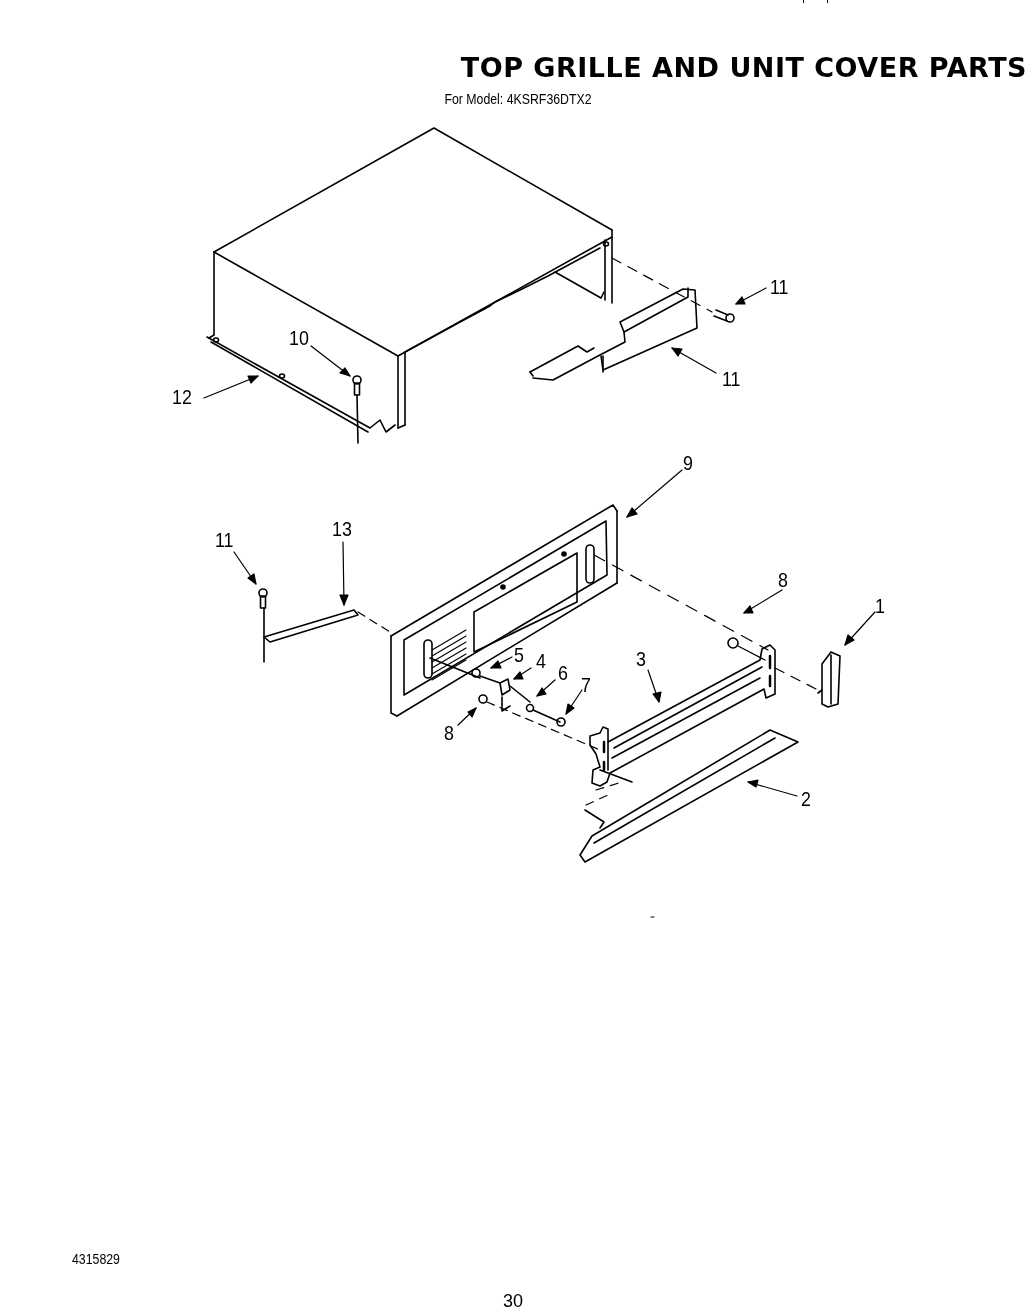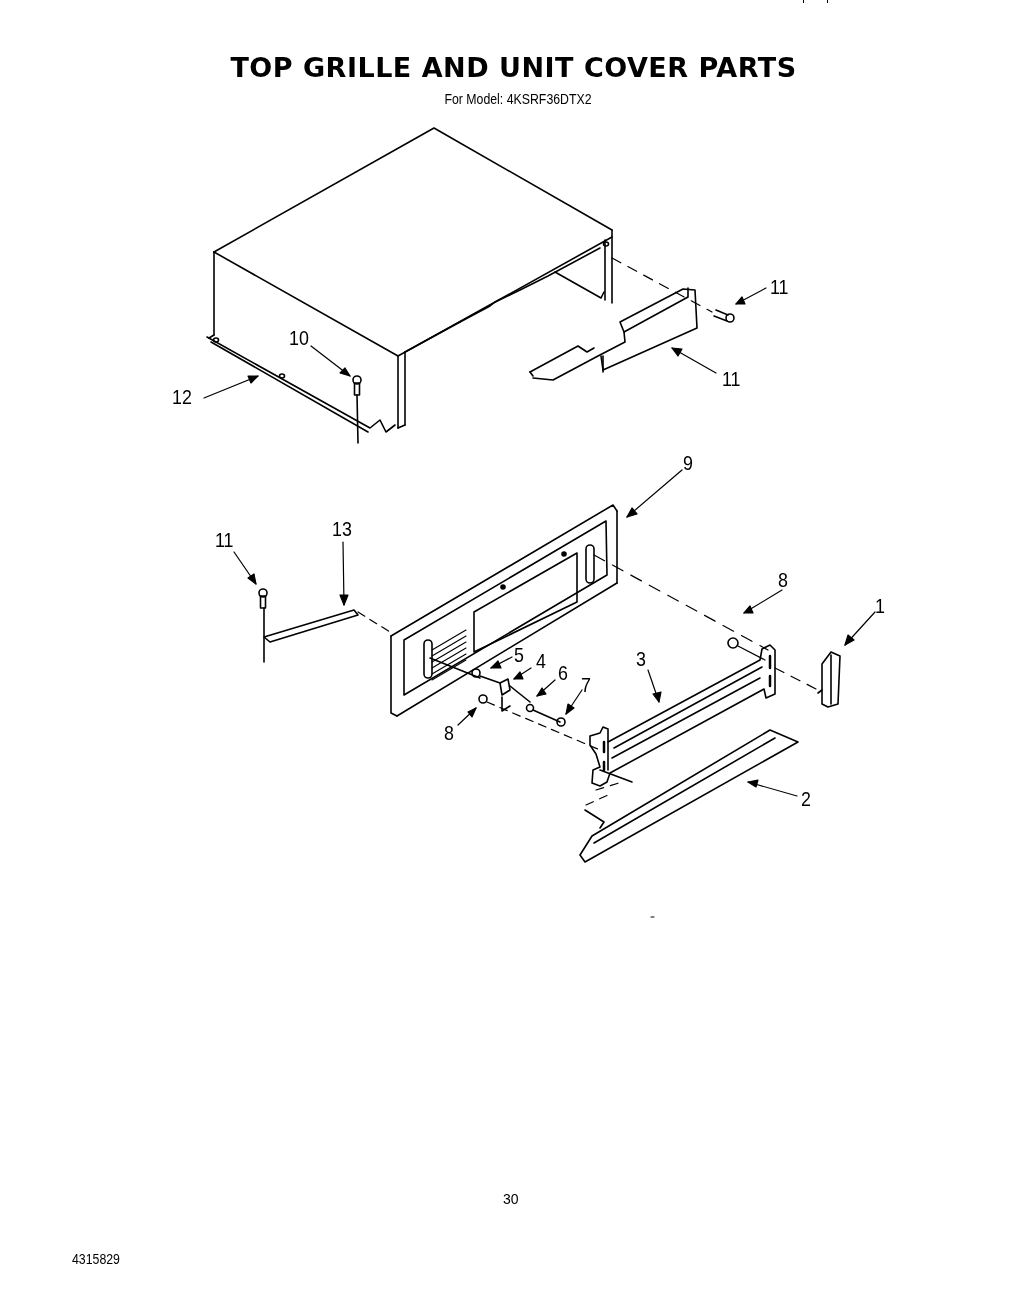--- a/index.html
+++ b/index.html
@@ -1,22 +1,22 @@
 <!DOCTYPE html>
 <html><head>
   <meta charset="utf-8">
   <style>
     html, body { margin: 0; padding: 0; background: #ffffff; }
     body { width: 1036px; height: 1314px; position: relative; overflow: hidden; font-family: "Liberation Sans", sans-serif; color: #000; }
-    .title { position: absolute; left: 0; width: 1027px; top: 52px; text-align: center; font-family: "DejaVu Sans", sans-serif; font-weight: bold; font-size: 27px; letter-spacing: 0.5px; }
+    .title { position: absolute; left: 0; width: 1027px; top: 52px; text-align: right; font-family: "DejaVu Sans", sans-serif; font-weight: bold; font-size: 27px; letter-spacing: 0.5px; }
     .subtitle { position: absolute; left: 0; width: 1036px; top: 91px; text-align: center; font-family: "Liberation Sans", sans-serif; font-size: 14px; transform: scaleX(0.88); }
     .diagram { position: absolute; left: 0; top: 0; width: 1036px; height: 1314px; }
     .callout { position: absolute; font-family: "Liberation Sans", sans-serif; font-size: 21px; line-height: 1; transform: scaleX(0.85); transform-origin: left top; }
     .footer-left { position: absolute; left: 72px; top: 1251px; font-size: 14px; transform: scaleX(0.88); transform-origin: left top; }
-    .footer-page { position: absolute; left: 503px; top: 1191px; font-size: 14px; text-align: right; }
+    .footer-page { position: absolute; left: 503px; top: 1291px; font-size: 18px; text-align: right; }
     .tick { position: absolute; top: 0; width: 1px; height: 3px; background: #000; }
     svg line, svg polyline, svg polygon, svg path, svg rect, svg ellipse, svg circle { vector-effect: non-scaling-stroke; }
   </style>
 </head>
 <body>
 
 <div class="tick" style="left:803px;"></div>
 <div class="tick" style="left:827px;"></div>
 
 <div class="title">TOP GRILLE AND UNIT COVER PARTS</div>

